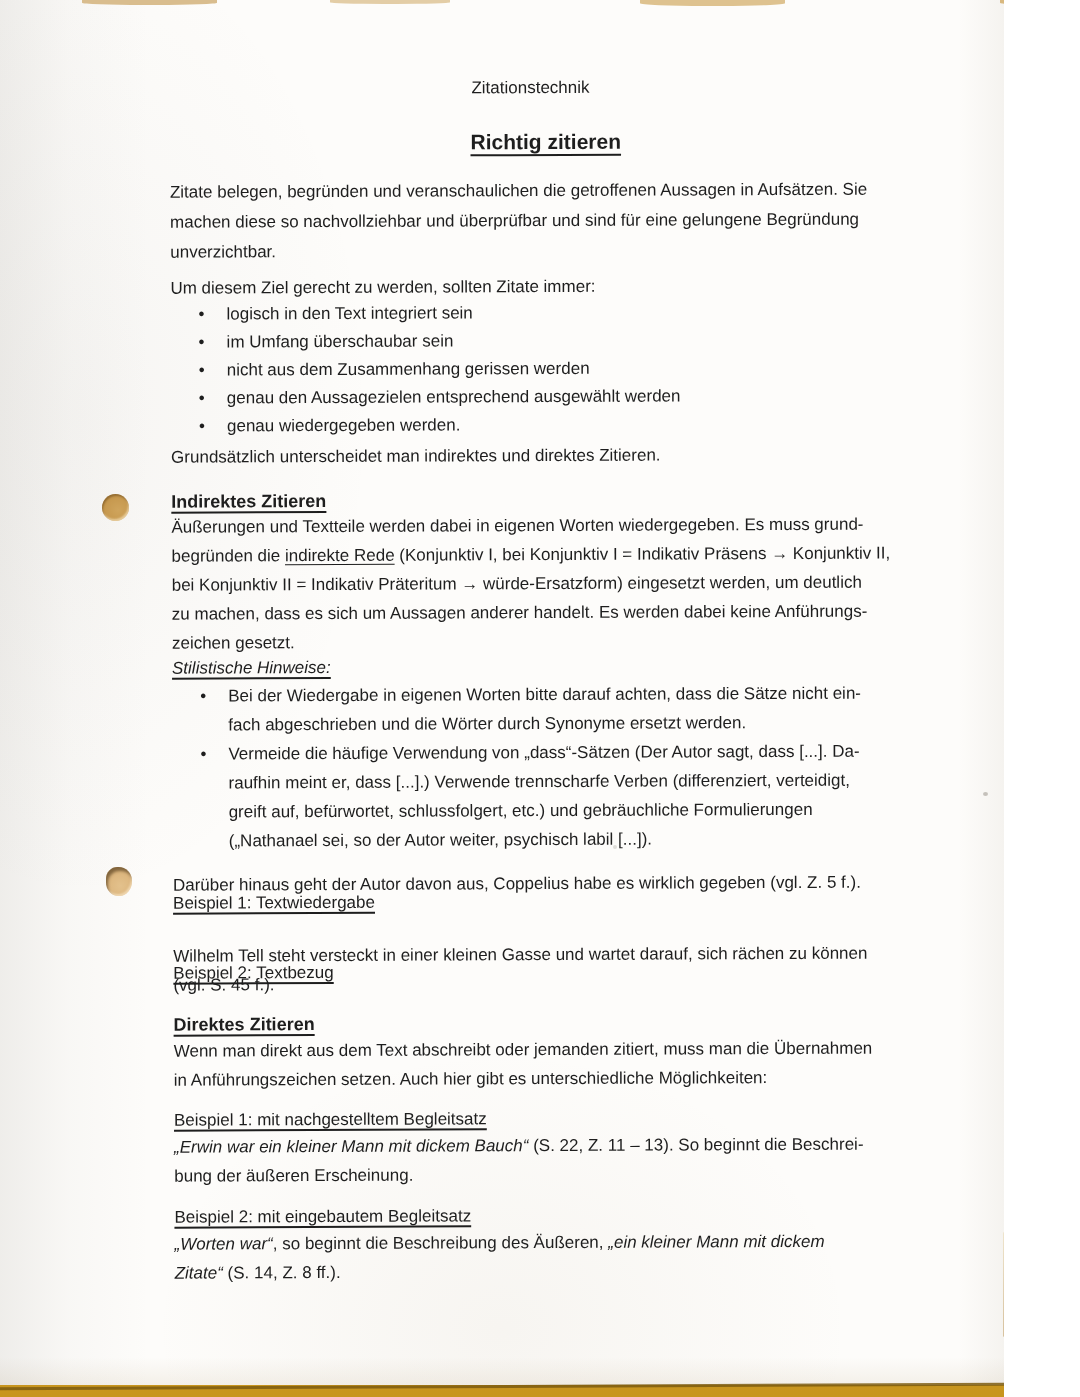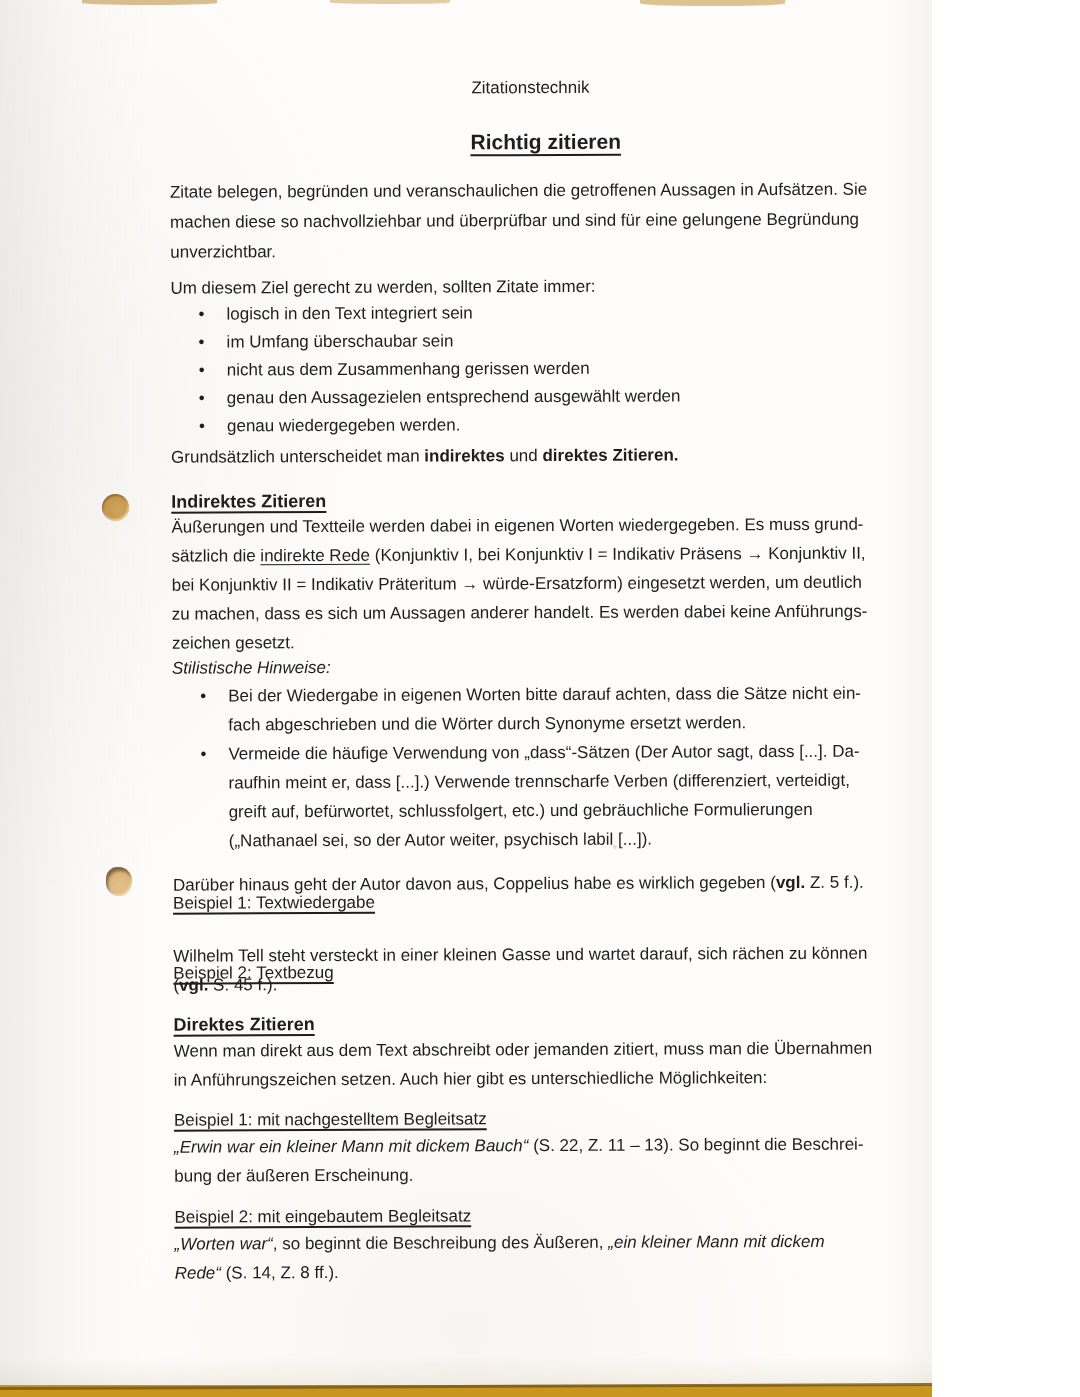--- a/index.html
+++ b/index.html
@@ -1,17 +1,17 @@
 <!DOCTYPE html>
 <html><head>
 <meta charset="utf-8">
 <style>
   html,body{margin:0;padding:0;}
   .scene{
-    position:relative;width:932px;height:1397px;overflow:hidden;
+    position:relative;width:1004px;height:1397px;overflow:hidden;
     background:linear-gradient(180deg,#d3a953 0%,#caa13f 40%,#c8951e 100%);
     font-family:"Liberation Sans","DejaVu Sans",sans-serif;
   }
   .paper{
     position:absolute;left:0;top:0;right:0;bottom:12px;
     background:#fdfcfa;
   }
   .paper-shade{
     position:absolute;inset:0;pointer-events:none;
     background:
@@ -68,31 +68,31 @@
     font-weight:bold;font-size:18px;
     text-decoration:underline;text-decoration-thickness:2px;text-underline-offset:4px;
     line-height:24px;
   }
   .h-plain{
     text-decoration:underline;text-decoration-thickness:1.5px;text-underline-offset:4px;
     line-height:24px;
   }
   .h-italic{
     font-style:italic;
-    text-decoration-thickness:1.5px;text-underline-offset:4px;
+    text-decoration:underline;text-decoration-thickness:1.5px;text-underline-offset:4px;
     line-height:24px;
   }
   .brow{position:relative;height:28px;line-height:28px;padding-left:56px;white-space:nowrap;}
   .brow::before{
     content:"\2022";position:absolute;left:28px;top:0;font-size:17px;
   }
   .brow.lh29{height:29px;line-height:29px;}
   .brow.cont::before{visibility:hidden;}
   .u{text-decoration:underline;text-underline-offset:3px;}
-  b{font-weight:bold;}
+  b{font-weight:normal;}
   i{font-style:italic;}
 </style>
 </head>
 <body>
 
 <div class="scene">
   <div class="paper">
     <div class="paper-shade"></div>
 
     <div class="content">
@@ -124,21 +124,21 @@
       <div class="block" style="top:441px">
         <div class="ln"><span>Grundsätzlich unterscheidet man </span><b>indirektes</b><span> und </span><b>direktes Zitieren.</b></div>
       </div>
 
       <div class="block" style="top:488px">
         <span class="h-bold">Indirektes Zitieren</span>
       </div>
 
       <div class="block" style="top:511px">
         <div class="ln">Äußerungen und Textteile werden dabei in eigenen Worten wiedergegeben. Es muss grund-</div>
-        <div class="ln"><span>sätzlich die </span><span class="u">indirekte Rede</span><span> (Konjunktiv I, bei Konjunktiv I = Indikativ Präsens → Konjunktiv II,</span></div>
+        <div class="ln"><span>begründen die </span><span class="u">indirekte Rede</span><span> (Konjunktiv I, bei Konjunktiv I = Indikativ Präsens → Konjunktiv II,</span></div>
         <div class="ln">bei Konjunktiv II = Indikativ Präteritum → würde-Ersatzform) eingesetzt werden, um deutlich</div>
         <div class="ln">zu machen, dass es sich um Aussagen anderer handelt. Es werden dabei keine Anführungs-</div>
         <div class="ln">zeichen gesetzt.</div>
       </div>
 
       <div class="block" style="top:655px">
         <span class="h-italic">Stilistische Hinweise:</span>
       </div>
 
       <div class="block" style="top:680px">
@@ -179,21 +179,21 @@
       <div class="block" style="top:1131px">
         <div class="ln"><i>„Erwin war ein kleiner Mann mit dickem Bauch“</i><span> (S. 22, Z. 11 – 13). So beginnt die Beschrei-</span></div>
         <div class="ln">bung der äußeren Erscheinung.</div>
       </div>
 
       <div class="block" style="top:1204px">
         <span class="h-plain">Beispiel 2: mit eingebautem Begleitsatz</span>
       </div>
       <div class="block" style="top:1228px">
         <div class="ln"><i>„Worten war“</i><span>, so beginnt die Beschreibung des Äußeren, </span><i>„ein kleiner Mann mit dickem</i></div>
-        <div class="ln"><i>Rede“</i><span> (S. 14, Z. 8 ff.).</span></div>
+        <div class="ln"><i>Zitate“</i><span> (S. 14, Z. 8 ff.).</span></div>
       </div>
 
     </div>
 
     <div class="sliver s1"></div>
     <div class="sliver s2"></div>
     <div class="sliver s3"></div>
     <div class="sliver s4"></div>
 
     <div class="hole h1"></div>

